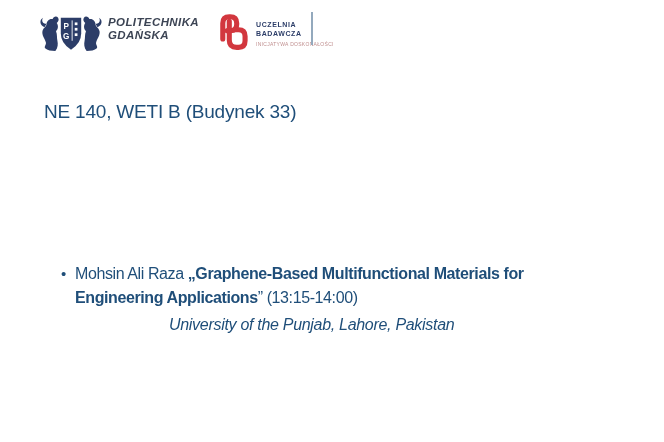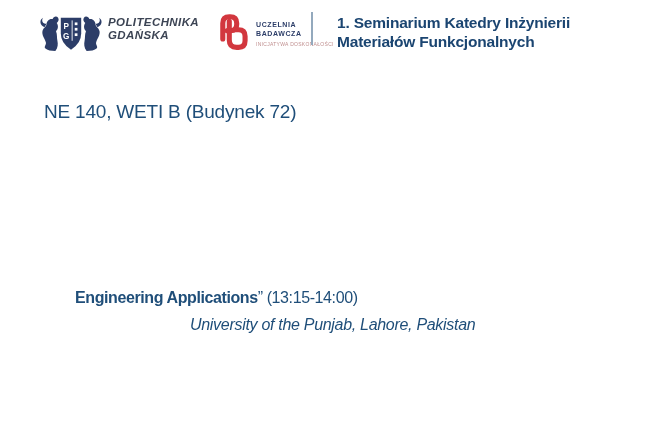--- a/index.html
+++ b/index.html
@@ -43,21 +43,21 @@
   
   .talk-line{
     position:absolute; white-space:nowrap;
     font-size:16px; line-height:24px; color:#1F4E79; letter-spacing:-0.4px;
   }
   .talk-line b{letter-spacing:-0.4px;}
   .talk-l1{left:61px; top:262px;}
   .talk-l1 .bullet{display:inline-block; width:14px; font-size:15px;}
   .talk-l2{left:75px; top:286px;}
   .talk-aff{
-    position:absolute; left:190px; top:316px; white-space:nowrap;
+    position:absolute; left:169px; top:316px; white-space:nowrap;
     font-size:16px; font-style:italic; color:#1F4E79; letter-spacing:-0.3px;text-align:right;
   }
 </style>
 </head>
 <body>
 
 <div class="slide">
 
   <svg class="crest" viewBox="0 0 100 62" aria-hidden="true">
     <g fill="#2C3D68">
@@ -95,29 +95,28 @@
   </svg>
 
   <div class="ub-text">
     <span>UCZELNIA</span><br>
     <span>BADAWCZA</span>
     <span class="ub-sub">INICJATYWA DOSKONAŁOŚCI</span>
   </div>
 
   <div class="head-divider"></div>
 
-  <div class="sem-title">
-    <span>1. Seminarium Katedry Inżynierii</span><br>
-    <span>Materiałów Funkcjonalnych</span>
+
+  <div class="venue">
+    <span>NE 140, WETI B (Budynek 33)</span><br>
   </div>
 
-  <div class="venue">
-    <span>NE 140, WETI B (Budynek 72)</span><br>
+  <div class="talk-line talk-l1">
+    <span class="bullet">•</span><span>Mohsin Ali Raza </span><b>„Graphene-Based Multifunctional Materials for</b>
   </div>
-
 
   <div class="talk-line talk-l2">
     <b>Engineering Applications</b><span>” (13:15-14:00)</span>
   </div>
 
   <div class="talk-aff">University of the Punjab, Lahore, Pakistan</div>
 
 </div>
 
 </body></html>

